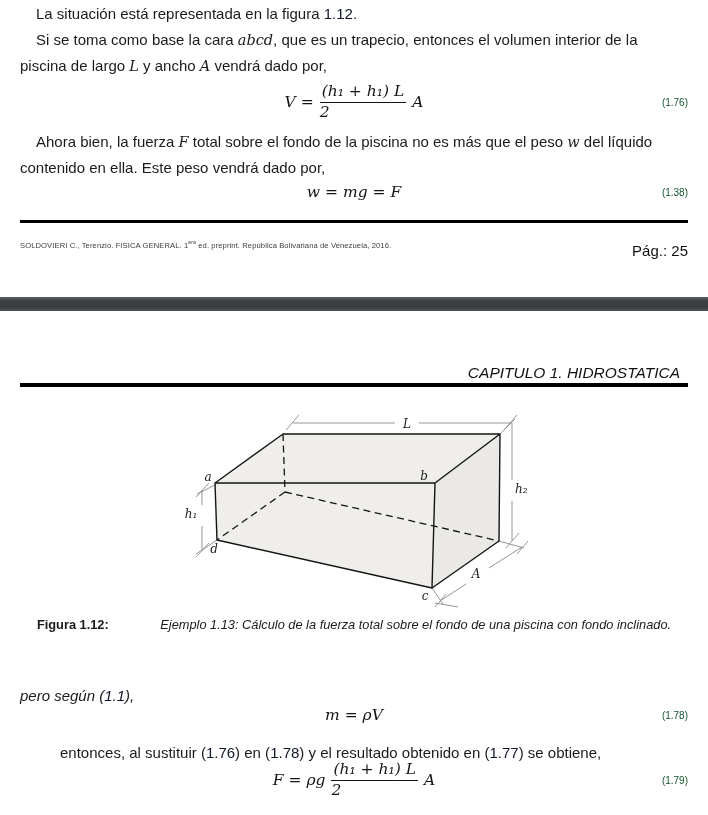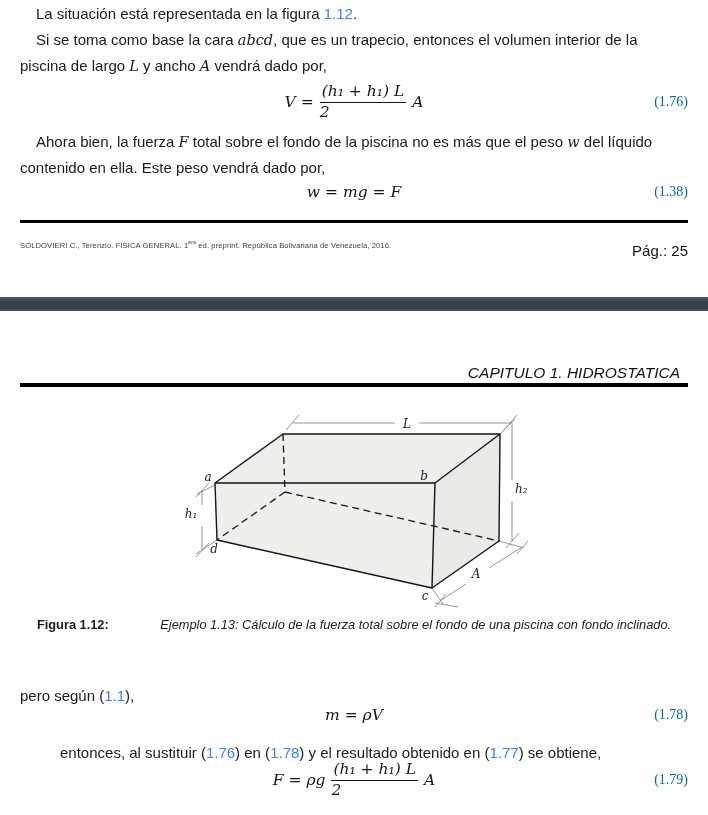--- a/index.html
+++ b/index.html
@@ -4,25 +4,25 @@
 <style>
   html,body{margin:0;padding:0;}
   body{
     width:708px;height:815px;position:relative;background:#ffffff;
     font-family:"Liberation Sans",sans-serif;color:#1b1b1b;overflow:hidden;
   }
   .abs{position:absolute;}
   .para{font-size:15px;line-height:26px;left:20px;width:668px;}
   .indent{text-indent:16px;}
   .mi{font-family:"DejaVu Serif",serif;font-style:italic;font-size:14.5px;}
-  .link{color:#3b82f6;text-decoration:none;cursor:pointer;}
+  .link{color:#0f172a;text-decoration:none;cursor:pointer;}
   .eq{left:0;width:708px;display:flex;justify-content:center;align-items:center;
       font-family:"DejaVu Serif",serif;font-style:italic;font-size:15.5px;color:#141414;}
   .eqtag{position:absolute;right:20px;top:50%;transform:translateY(-50%);
-      font-family:Liberation Serif, serif;font-style:normal;font-size:14px;color:#0369a1;}
+      font-family:Liberation Sans, sans-serif;font-style:normal;font-size:10px;color:#14532d;}
   .frac{display:inline-flex;flex-direction:column;margin:0 4px;line-height:1.15;}
   .frac .num{padding:0 2px 1px;border-bottom:1.3px solid #141414;}
   .frac .den{padding-top:1px;}
   .eq .lhs{margin-right:2px;}
   .eq .rhs{margin-left:2px;}
   .hrule{left:20px;width:668px;background:#000;}
   .footer-left{left:20px;top:239px;font-size:7.6px;color:#3c3c3c;letter-spacing:.1px;}
   .footer-left sup{font-size:5.2px;}
   .footer-right{right:20px;top:228px;font-size:15px;color:#111;margin-top:14px;}
   .band{left:0;top:297px;width:708px;height:14px;
@@ -111,21 +111,21 @@
     <text x="345" y="93" text-anchor="start" class="sub">h₂</text>
     <text x="237" y="28" text-anchor="middle">L</text>
     <text x="306" y="178" text-anchor="middle">A</text>
   </svg>
 </div>
 
 <div class="abs caption">
   <span class="cap-b">Figura 1.12:</span><span class="cap-i"> Ejemplo 1.13: Cálculo de la fuerza total sobre el fondo de una piscina con fondo inclinado.</span>
 </div>
 
-<div class="abs para" style="top:683px;">
+<div class="abs para" style="top:683px;font-style:italic;">
   <span>pero según (</span><a class="link">1.1</a><span>),</span>
 </div>
 
 <div class="abs eq" style="top:706px;height:18px;">
   <span>m = ρV</span>
   <span class="eqtag">(1.78)</span>
 </div>
 
 <div class="abs para" style="top:740px;margin-left:40px;">
   <span>entonces, al sustituir (</span><a class="link">1.76</a><span>) en (</span><a class="link">1.78</a><span>) y el resultado obtenido en (</span><a class="link">1.77</a><span>) se obtiene,</span>

